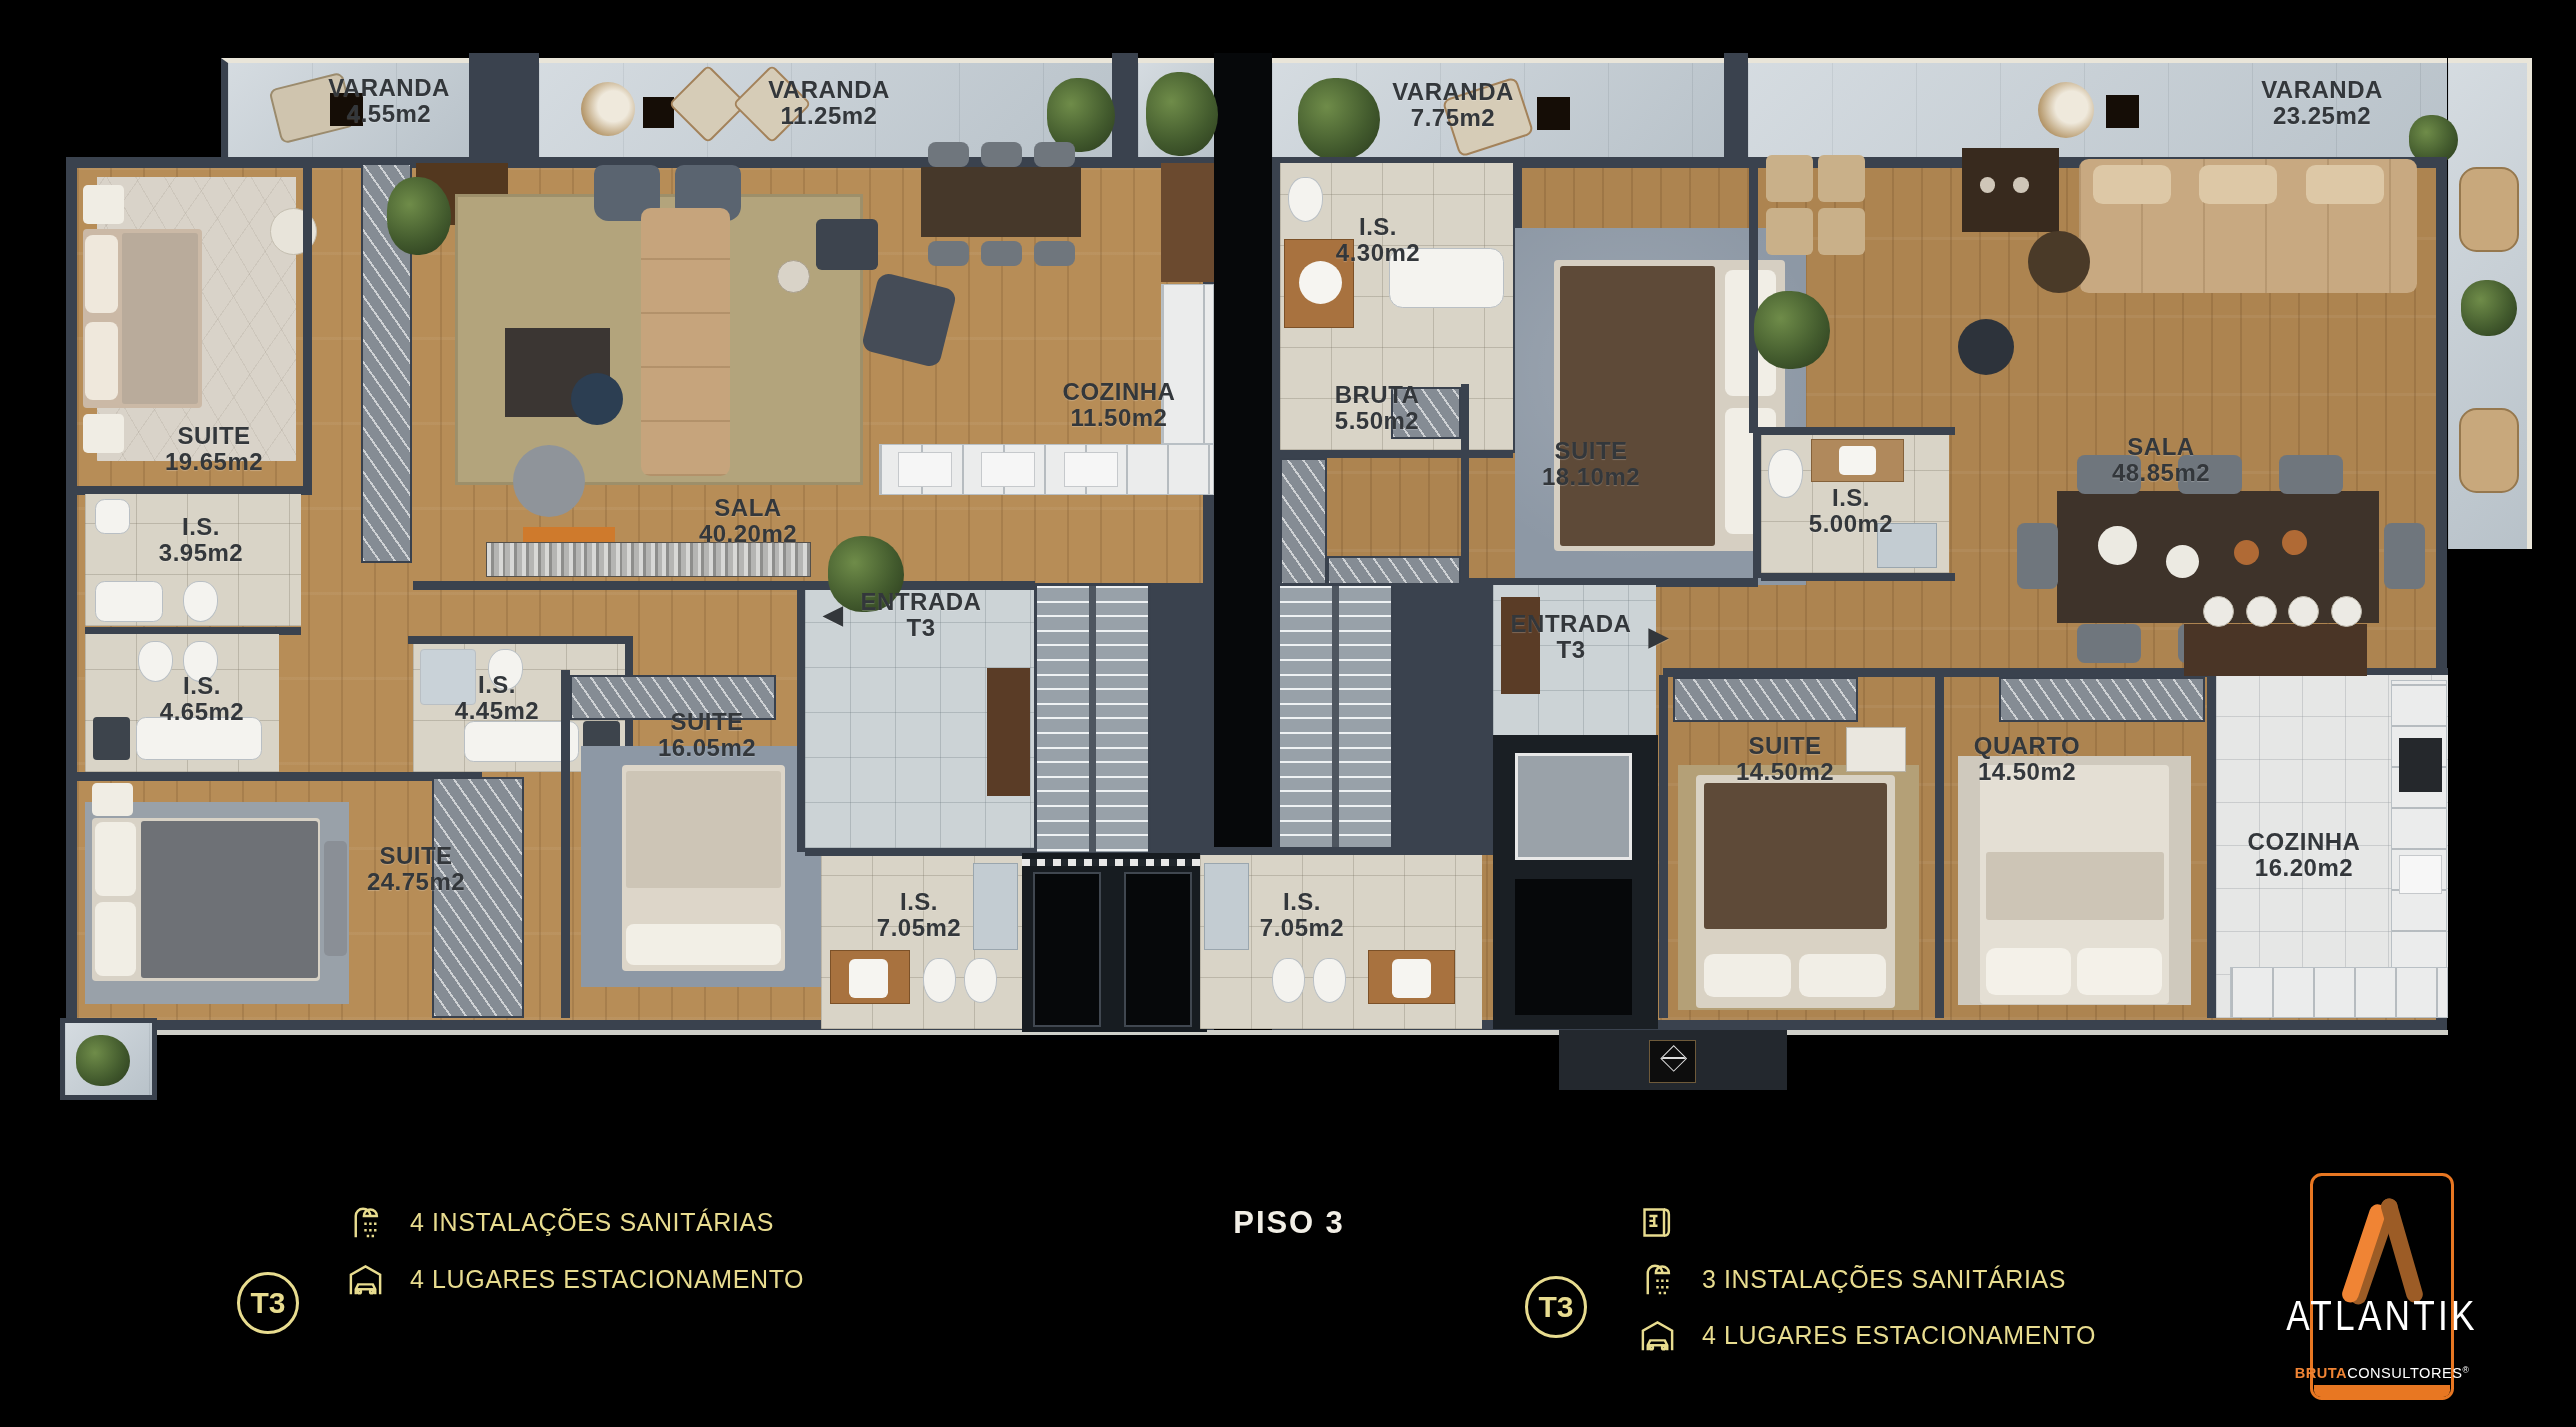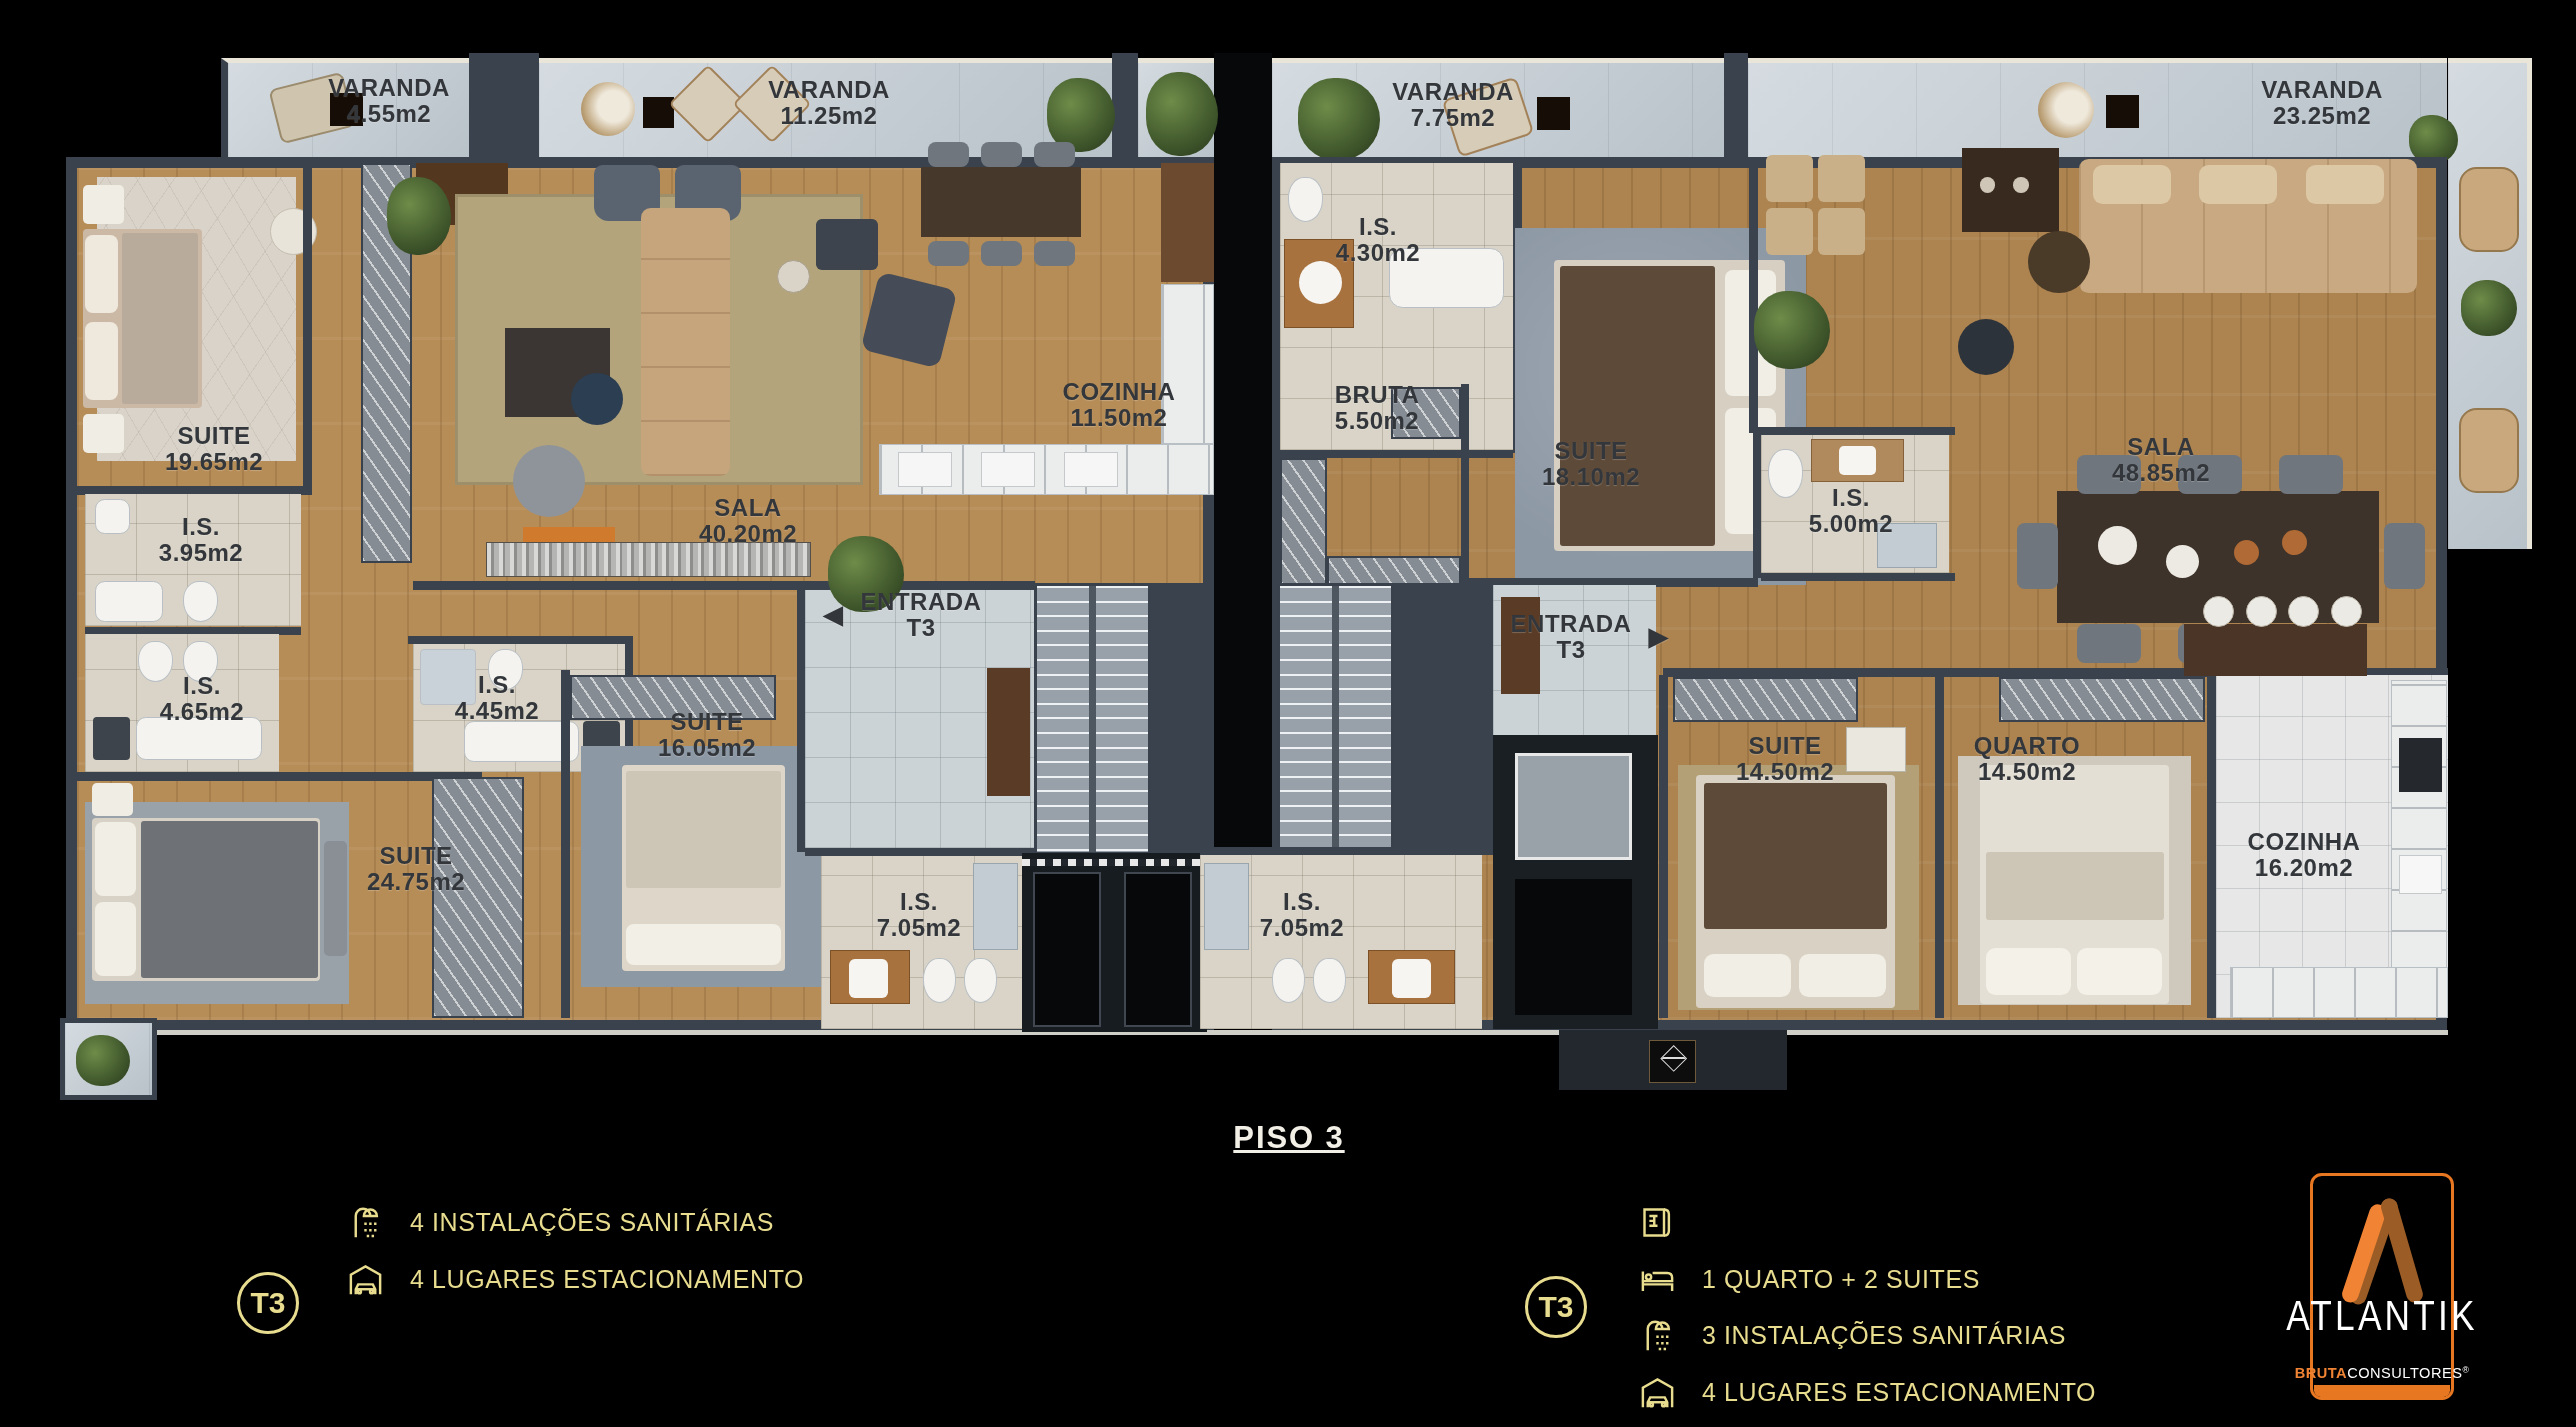--- a/index.html
+++ b/index.html
@@ -425,21 +425,21 @@
     </div>
   <div class="abs rlabel" style="left:2027px;top:759px;">
       <span>QUARTO</span>
       <span>14.50m2</span>
     </div>
   <div class="abs rlabel" style="left:2304px;top:855px;">
       <span>COZINHA</span>
       <span>16.20m2</span>
     </div>
 
-  <div class="abs piso" style="left:1289px;top:1138px;text-decoration:underline;">PISO 3</div>
+  <div class="abs piso" style="left:1289px;top:1223px;">PISO 3</div>
 
   <div class="abs badge" style="left:237px;top:1272px;width:62px;height:62px;">T3</div>
   <div class="abs legend" style="left:346px;top:1201px;">
     <div class="lrow">
       <svg viewBox="0 0 24 24" fill="none" stroke="#e8dc8f" stroke-width="1.5">
           <path d="M6 21V8c0-2.5 2-4.5 4.5-4.5S15 5.5 15 8"></path>
           <path d="M11 8h8a4 4 0 0 0-8 0z"></path>
           <path d="M12 12v1.5M15 12v1.5M18 12v1.5M12 16v1.5M15 16v1.5M18 16v1.5M13.5 19.5v1.5M16.5 19.5v1.5"></path>
         </svg>
       <span class="ltext">4 INSTALAÇÕES SANITÁRIAS</span>
@@ -457,27 +457,20 @@
   </div>
 
   <div class="abs badge" style="left:1525px;top:1276px;width:62px;height:62px;">T3</div>
   <div class="abs legend" style="left:1638px;top:1201px;">
     <div class="lrow">
       <svg viewBox="0 0 24 24" fill="none" stroke="#e8dc8f" stroke-width="1.5">
           <path d="M4 4h12v16H4z"></path>
           <path d="M16 4c2 0 3 1 3 3v10c0 2-1 3-3 3"></path>
           <path d="M7 8h5M7 11h3M7 14h5M10 8v6"></path>
         </svg>
-    </div>
-    <div class="lrow">
-      <svg viewBox="0 0 24 24" fill="none" stroke="#e8dc8f" stroke-width="1.5">
-          <path d="M3 7v12M3 15h18v4M3 13h18v-2c0-2-1-3-3-3H9"></path>
-          <circle cx="6.5" cy="10.5" r="1.6"></circle>
-        </svg>
-      <span class="ltext">1 QUARTO + 2 SUITES</span>
     </div>
     <div class="lrow">
       <svg viewBox="0 0 24 24" fill="none" stroke="#e8dc8f" stroke-width="1.5">
           <path d="M6 21V8c0-2.5 2-4.5 4.5-4.5S15 5.5 15 8"></path>
           <path d="M11 8h8a4 4 0 0 0-8 0z"></path>
           <path d="M12 12v1.5M15 12v1.5M18 12v1.5M12 16v1.5M15 16v1.5M18 16v1.5M13.5 19.5v1.5M16.5 19.5v1.5"></path>
         </svg>
       <span class="ltext">3 INSTALAÇÕES SANITÁRIAS</span>
     </div>
     <div class="lrow">

